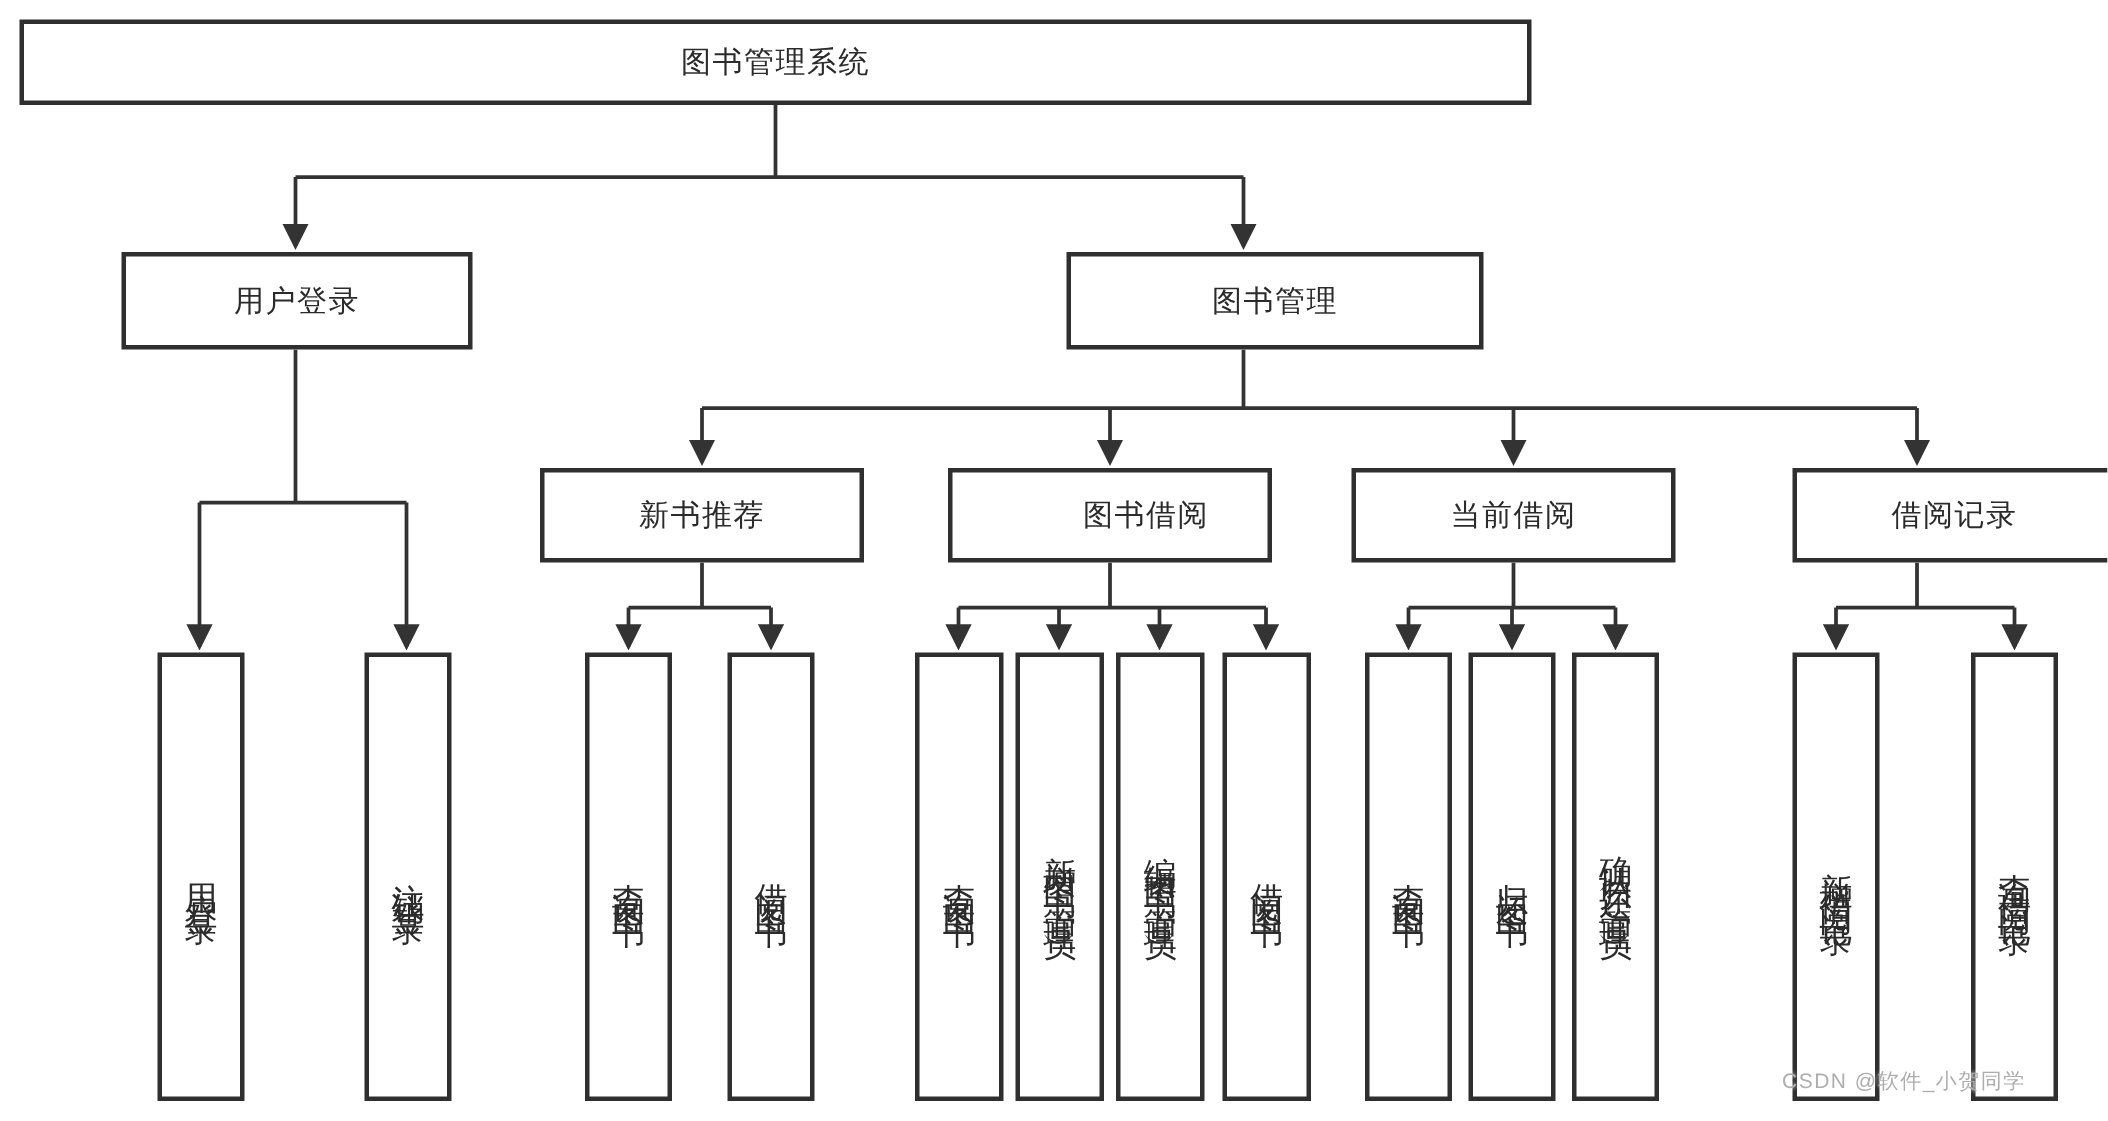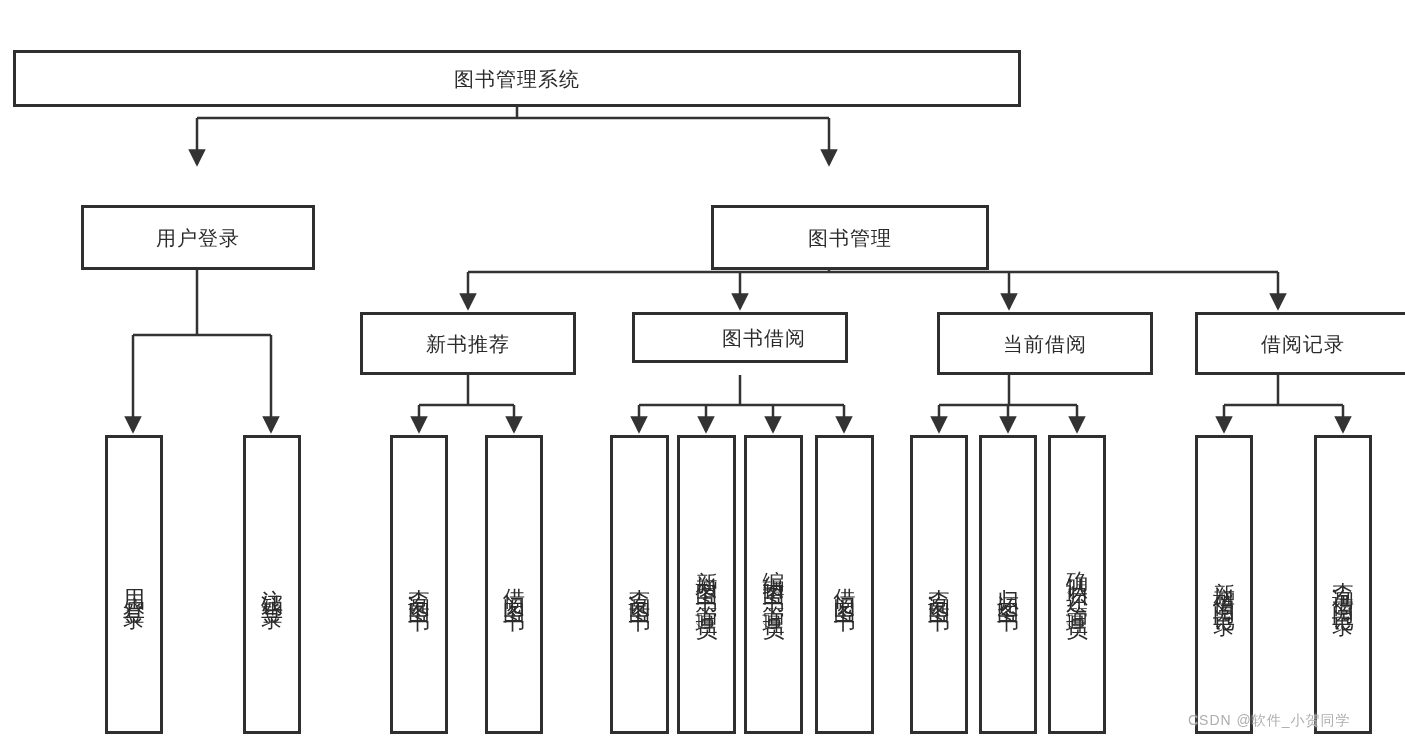--- a/index.html
+++ b/index.html
@@ -28,21 +28,21 @@
     border: 3px solid #2f2f2f;
     display: flex;
     align-items: center;
     justify-content: center;
     color: #2b2b2b;
     font-size: 20px;
     letter-spacing: 1px;
     text-align: center;
     line-height: 1;
   }
-  .hbox { height: 65px; margin-top: 37px; }
+  .hbox { height: 65px; }
   .vbox {
     top: 435px;
     width: 58px;
     height: 299px;
     writing-mode: vertical-rl;
     text-orientation: mixed;
     font-size: 22px;
     letter-spacing: 7px;
     line-height: 1;
     padding: 6px 0;
@@ -105,22 +105,22 @@
       <path d="M1343,405 V431" marker-end="url(#ah)"></path>
     </g>
   </svg>
 
   <div class="box hbox" style="left:13px; top:13px; width:1008px; height:57px;">图书管理系统</div>
 
   <div class="box hbox" style="left:81px; top:168px; width:234px;">用户登录</div>
   <div class="box hbox" style="left:711px; top:168px; width:278px;">图书管理</div>
 
   <div class="box" style="left:360px; top:312px; width:216px; height:63px;">新书推荐</div>
-  <div class="box" style="left:632px; top:312px; width:216px; height:51px;padding-left:48px;">图书借阅</div>
-  <div class="box" style="left:901px; top:312px; width:216px; height:63px;margin-left:36px;">当前借阅</div>
+  <div class="box" style="left:632px; top:312px; width:216px; height:63px;padding-left:48px;">图书借阅</div>
+  <div class="box" style="left:901px; top:312px; width:216px; height:63px;">当前借阅</div>
   <div class="box" style="left:1170px; top:312px; width:216px; height:63px;margin-left:25px;">借阅记录</div>
 
   <div class="box vbox" style="left:105px;">用户登录</div>
   <div class="box vbox" style="left:243px;">注销登录</div>
 
   <div class="box vbox" style="left:390px;">查询图书</div>
   <div class="box vbox" style="left:485px;">借阅图书</div>
 
   <div class="box vbox" style="left:610px; width:59px;">查询图书</div>
   <div class="box vbox" style="left:677px; width:59px;">新增图书（管理员）</div>

